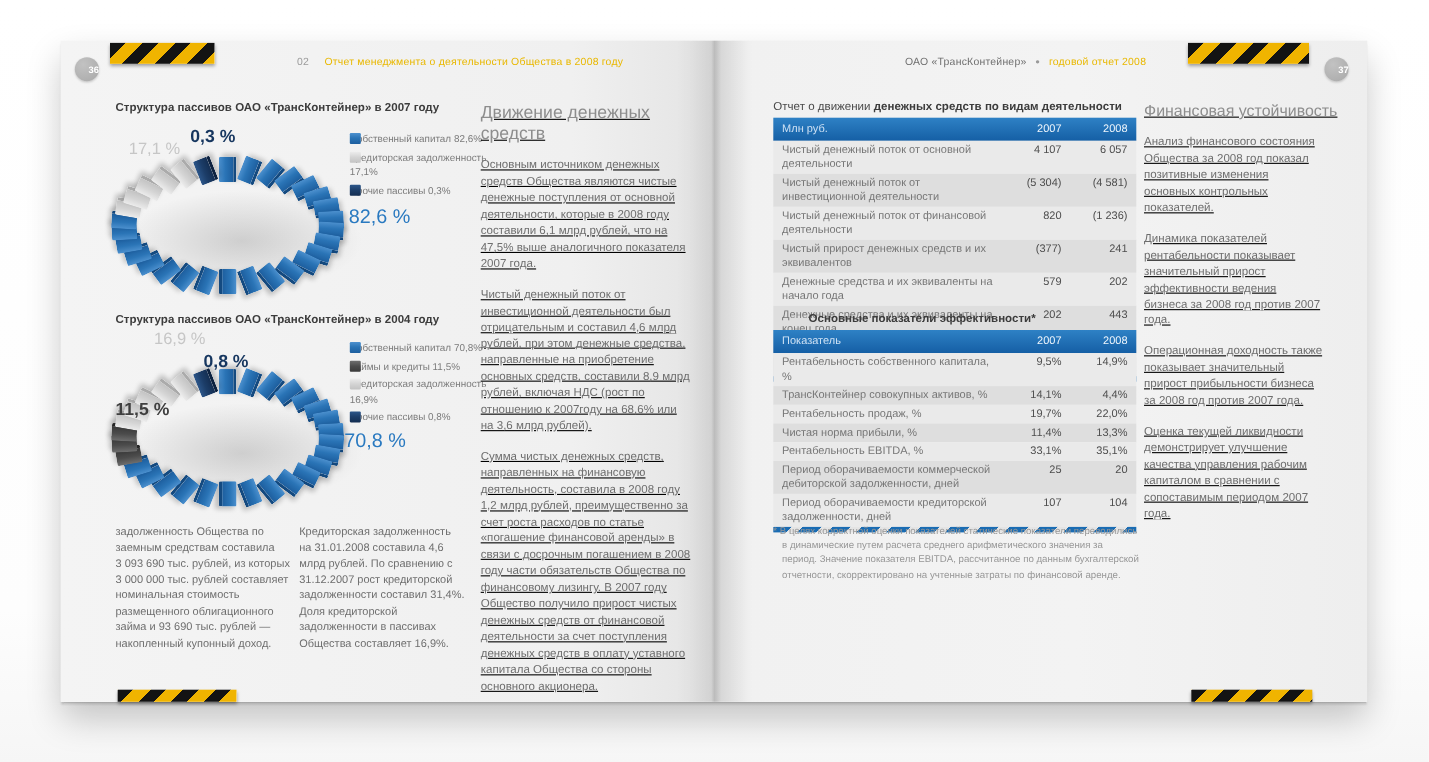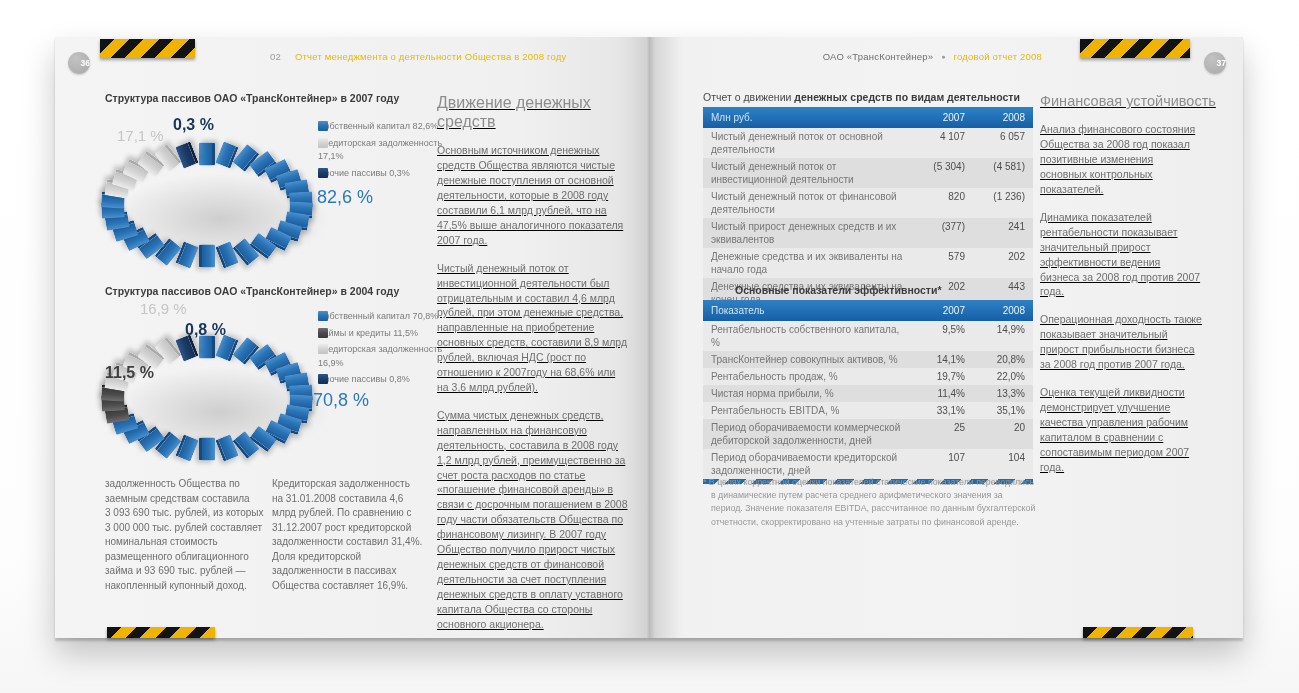--- a/index.html
+++ b/index.html
@@ -282,21 +282,21 @@
           <div class="c-val">2008</div>
         </div>
         <div class="frow alt-a">
           <div class="c-label">Рентабельность собственного капитала, %</div>
           <div class="c-val">9,5%</div>
           <div class="c-val">14,9%</div>
         </div>
         <div class="frow alt-b">
           <div class="c-label">ТрансКонтейнер совокупных активов, %</div>
           <div class="c-val">14,1%</div>
-          <div class="c-val">20,8%</div>
+          <div class="c-val">4,4%</div>
         </div>
         <div class="frow alt-a">
           <div class="c-label">Рентабельность продаж, %</div>
           <div class="c-val">19,7%</div>
           <div class="c-val">22,0%</div>
         </div>
         <div class="frow alt-b">
           <div class="c-label">Чистая норма прибыли, %</div>
           <div class="c-val">11,4%</div>
           <div class="c-val">13,3%</div>

